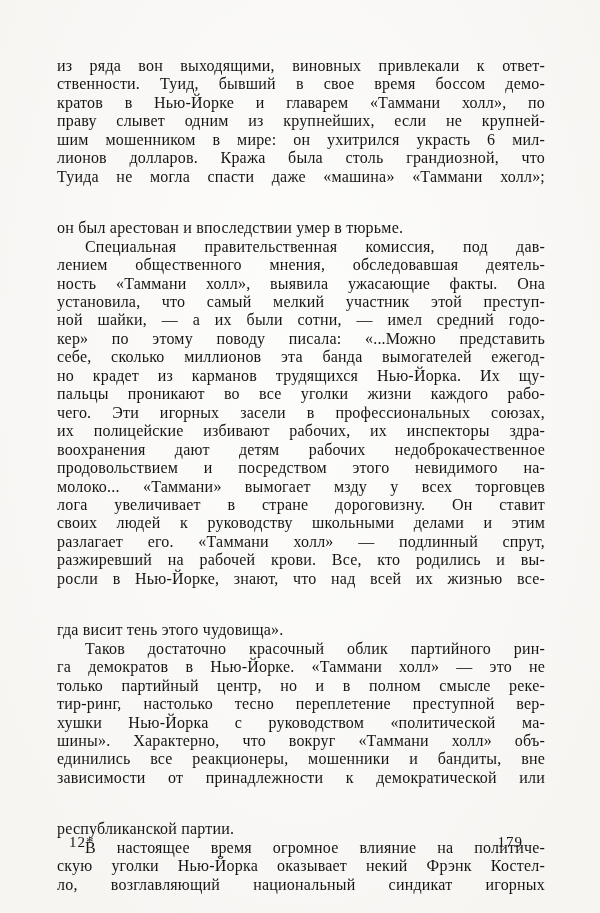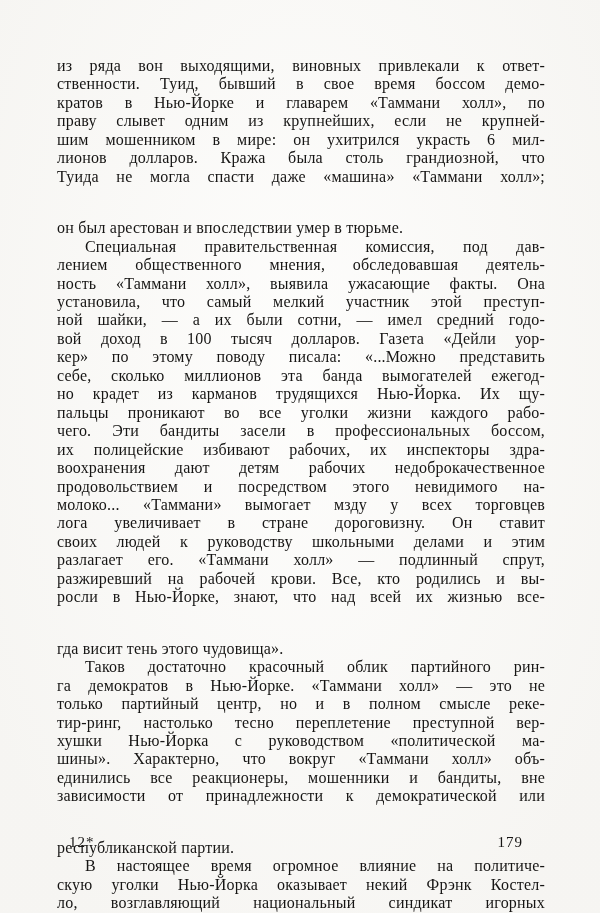--- a/index.html
+++ b/index.html
@@ -81,26 +81,25 @@
         <div class="line">лионов долларов. Кража была столь грандиозной, что</div>
         <div class="line">Туида не могла спасти даже «машина» «Таммани холл»;</div>
         <div class="line lastline">он был арестован и впоследствии умер в тюрьме.</div>
       </div>
       <div class="paragraph">
         <div class="line indent">Специальная правительственная комиссия, под дав-</div>
         <div class="line">лением общественного мнения, обследовавшая деятель-</div>
         <div class="line">ность «Таммани холл», выявила ужасающие факты. Она</div>
         <div class="line">установила, что самый мелкий участник этой преступ-</div>
         <div class="line">ной шайки, — а их были сотни, — имел средний годо-</div>
-        <div class="line">вой доход в 100 тысяч долларов. Газета «Дейли уор-</div>
         <div class="line">кер» по этому поводу писала: «...Можно представить</div>
         <div class="line">себе, сколько миллионов эта банда вымогателей ежегод-</div>
         <div class="line">но крадет из карманов трудящихся Нью-Йорка. Их щу-</div>
         <div class="line">пальцы проникают во все уголки жизни каждого рабо-</div>
-        <div class="line">чего. Эти бандиты засели в профессиональных боссом,</div>
+        <div class="line">чего. Эти игорных засели в профессиональных союзах,</div>
         <div class="line">их полицейские избивают рабочих, их инспекторы здра-</div>
         <div class="line">воохранения дают детям рабочих недоброкачественное</div>
         <div class="line">продовольствием и посредством этого невидимого на-</div>
         <div class="line">молоко... «Таммани» вымогает мзду у всех торговцев</div>
         <div class="line">лога увеличивает в стране дороговизну. Он ставит</div>
         <div class="line">своих людей к руководству школьными делами и этим</div>
         <div class="line">разлагает его. «Таммани холл» — подлинный спрут,</div>
         <div class="line">разжиревший на рабочей крови. Все, кто родились и вы-</div>
         <div class="line">росли в Нью-Йорке, знают, что над всей их жизнью все-</div>
         <div class="line lastline">гда висит тень этого чудовища».</div>

